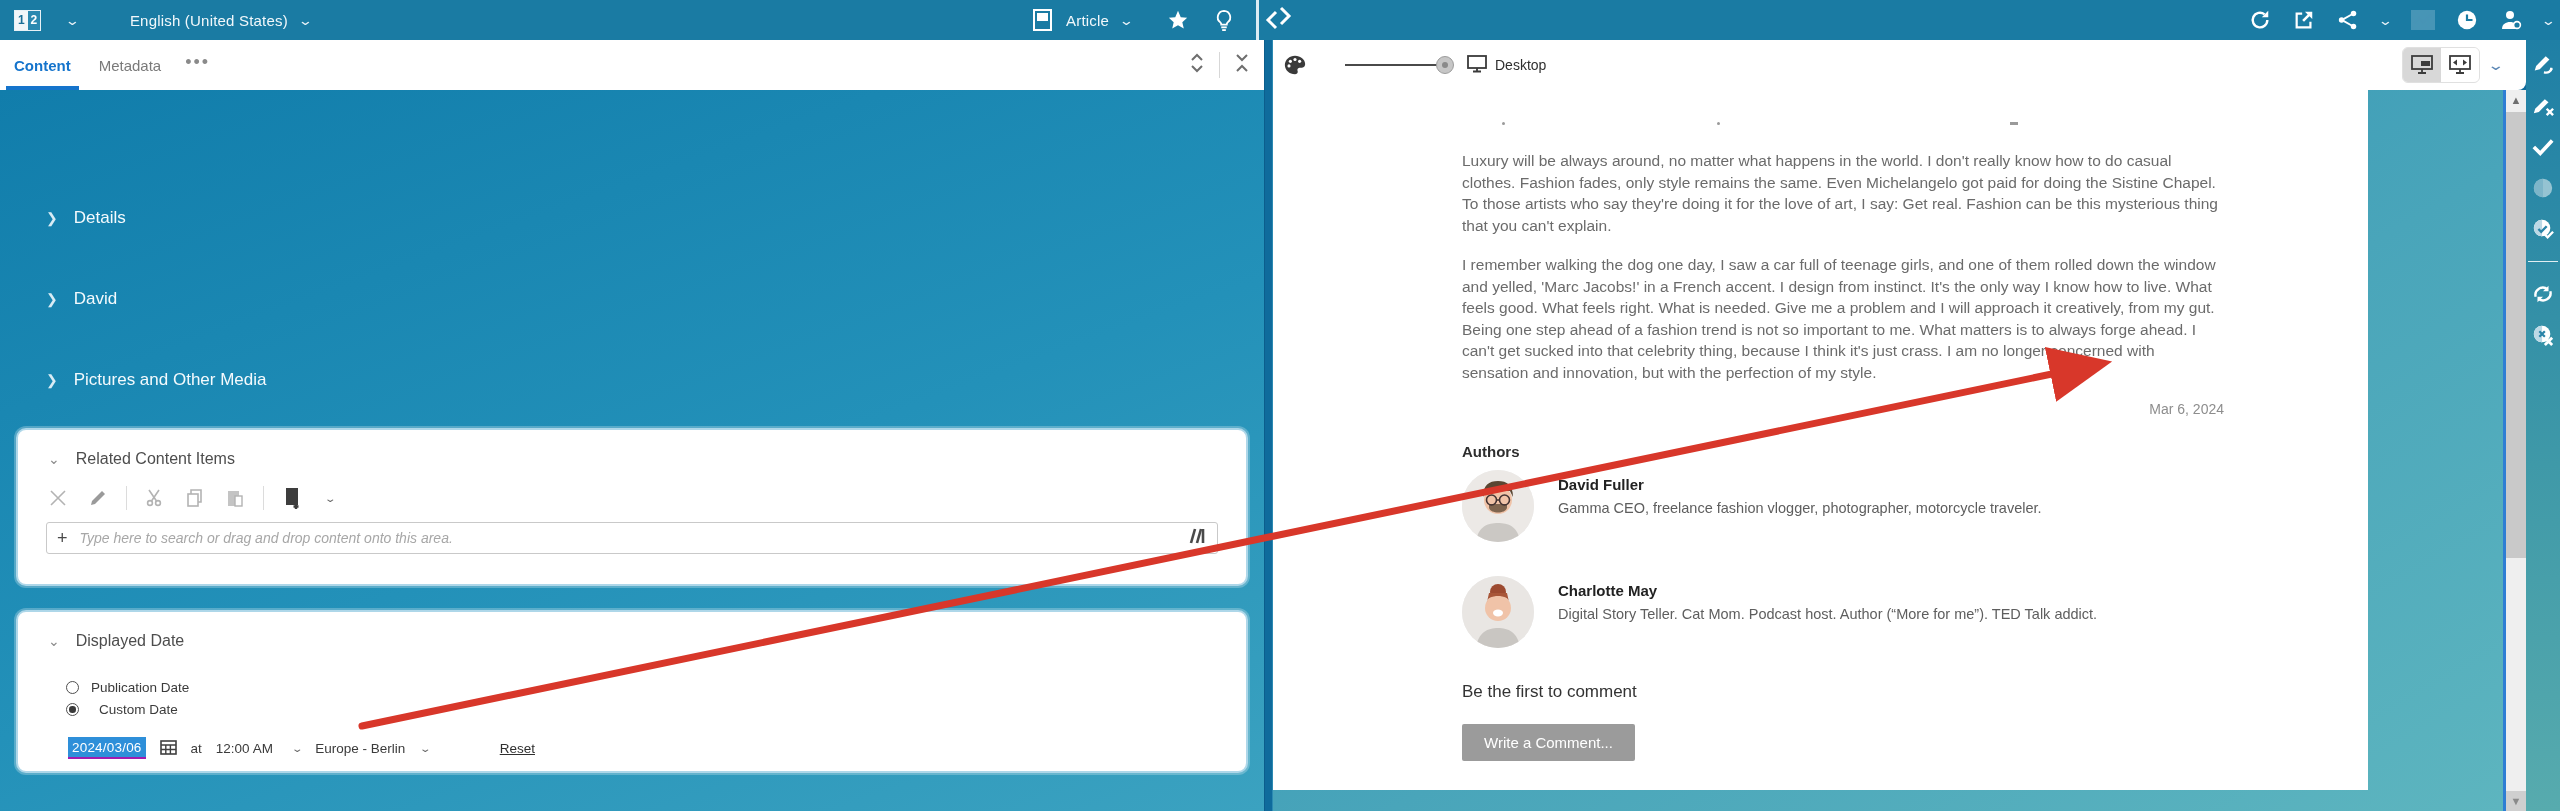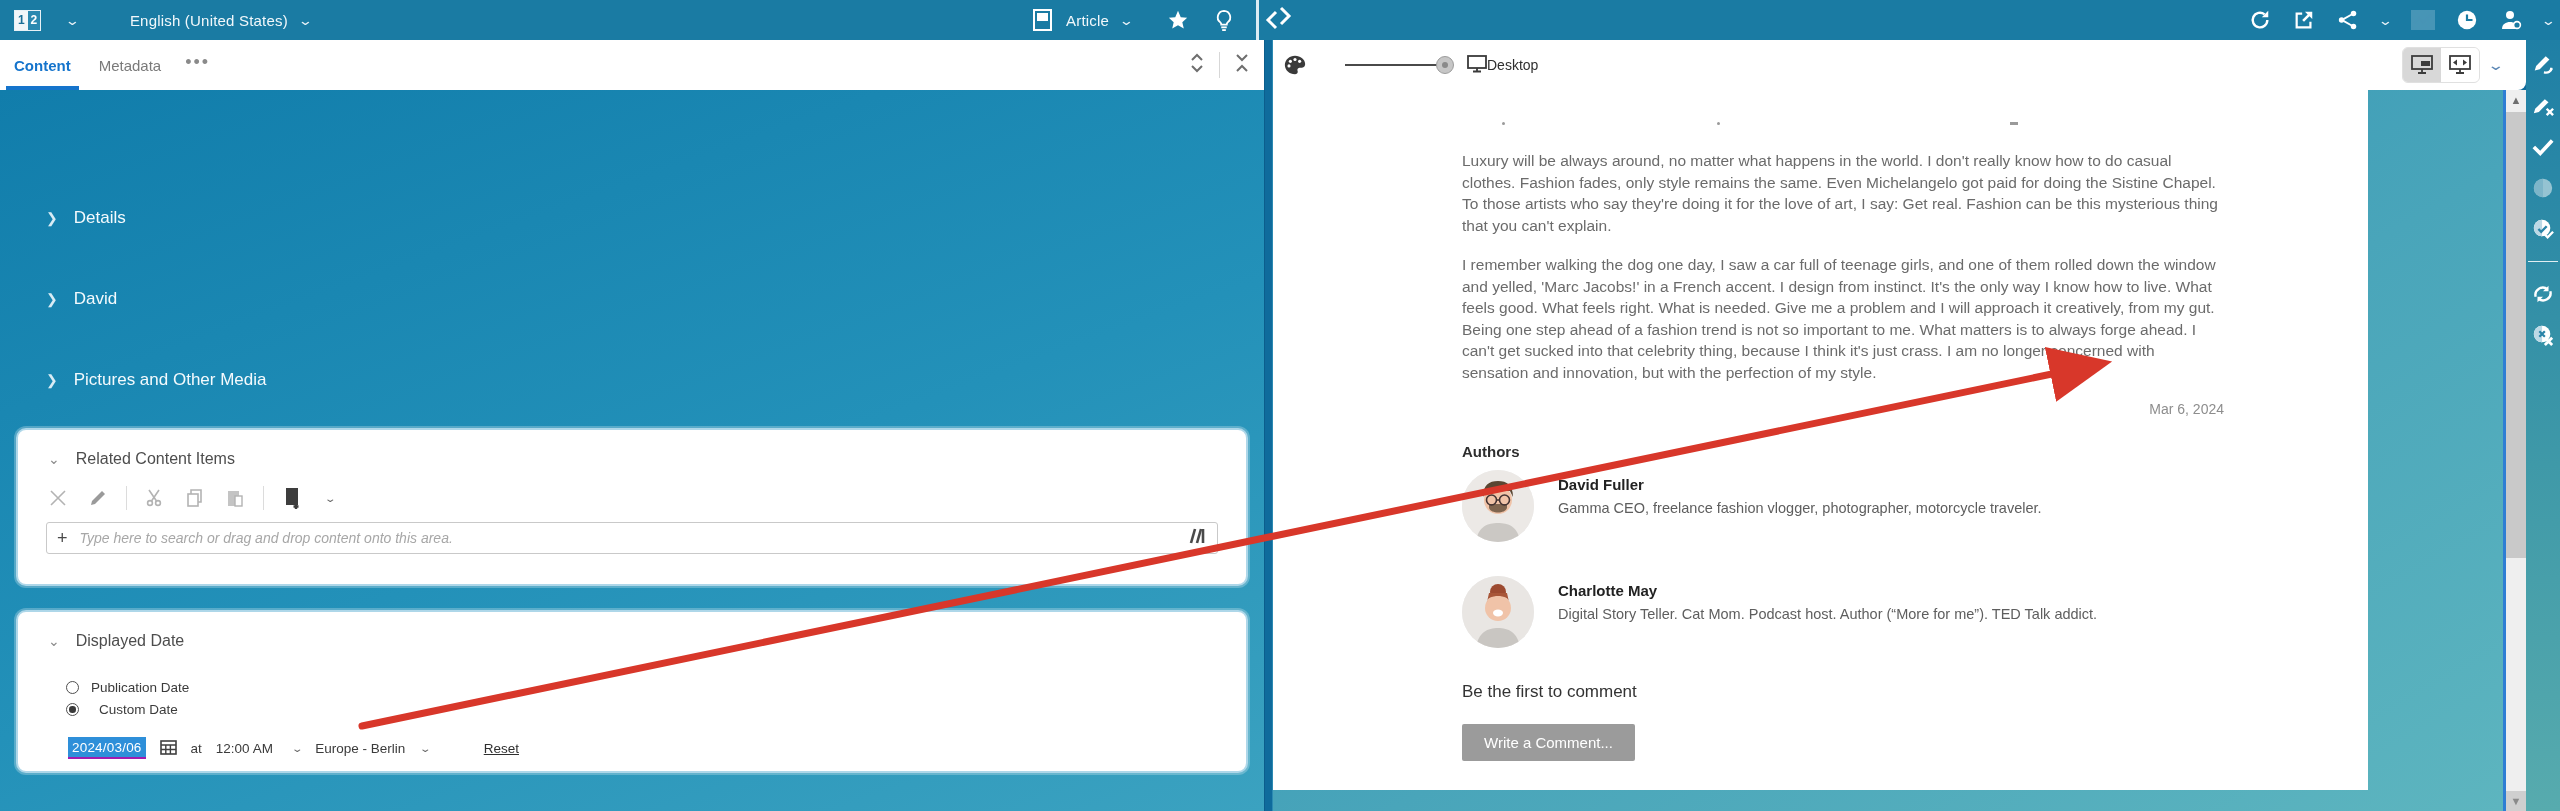--- a/index.html
+++ b/index.html
@@ -49,33 +49,33 @@
   .search-row .plus { font-size:18px; color:#4a4a4a; margin-right:12px; }
   .search-row .ph { flex:1; font-style:italic; color:#a7a7a7; font-size:14px; }
 
   .radio-row { position:absolute; display:flex; align-items:center; gap:12px; font-size:13.5px; color:#3b3b3b; }
   .radio { width:13px; height:13px; border-radius:50%; border:1.5px solid #4f4f4f; background:#fff; position:relative; }
   .radio.checked::after { content:""; position:absolute; left:2.2px; top:2.2px; width:6.5px; height:6.5px; background:#3a3a3a; border-radius:50%; }
 
   .date-row { position:absolute; left:50px; display:flex; align-items:center; gap:14px; font-size:13.5px; color:#3b3b3b; }
   .date-input { background:#2e8fd9; color:#fff; padding:3px 4px 2px 4px; border-bottom:2px solid #a21caf; font-size:13.5px; letter-spacing:.2px; }
   .mini-chev { font-size:10px; color:#666; transform:scaleX(1.5); display:inline-block; margin-left:6px; }
-  .reset-link { color:#2f2f2f; text-decoration:underline; margin-left:0;padding-left:40px; }
+  .reset-link { color:#2f2f2f; text-decoration:underline; margin-left:16px;padding-left:40px; }
 
   
   .splitter { position:absolute; left:1264px; top:40px; width:9px; height:771px; background:#0f6b9c; border-left:1px solid #0b5e8d; border-right:1px solid #2b8ab2; }
 
   
   .right-panel { position:absolute; left:1273px; top:40px; width:1253px; height:771px; }
   .pv-toolbar { position:relative; height:50px; background:#fff; border-bottom-right-radius:8px; display:flex; align-items:center; color:#3c3c3c; }
   .pv-toolbar .palette { margin-left:10px; }
   .slider { position:relative; margin-left:38px; width:100px; height:2px; background:#4a4a4a; }
   .slider .handle { position:absolute; right:-9px; top:-8px; width:18px; height:18px; border-radius:50%; background:#c6c6c6; border:1px solid #9c9c9c; }
   .slider .handle::after { content:""; position:absolute; left:5px; top:5px; width:6px; height:6px; border-radius:50%; background:#8a8a8a; }
-  .pv-device { display:flex; align-items:center; margin-left:22px; font-size:14px; color:#2f2f2f; }
+  .pv-device { display:flex; align-items:center; gap:8px; margin-left:22px; font-size:14px; color:#2f2f2f; }
   .pv-right { position:absolute; right:24px; display:flex; align-items:center; gap:10px; }
   .toggle-grp { display:flex; background:#f1f1f1; border:1px solid #e0e0e0; border-radius:6px; overflow:hidden; }
   .tg-btn { width:38px; height:34px; display:flex; align-items:center; justify-content:center; color:#4b4b4b; background:#fff; }
   .tg-btn.active { background:#d8d8d8; }
   .pv-chevron { color:#5b87b5; font-size:14px; transform:scaleX(1.5); }
 
   .pv-area { position:absolute; left:0; top:50px; width:1232px; height:721px; background:linear-gradient(150deg,#2a8fb3 0%, #49a5ba 55%, #5db5bf 100%); overflow:hidden; }
   .page { position:absolute; left:0; top:0; width:1095px; height:700px; background:#ffffff; }
   .page-col { position:absolute; left:189px; top:0; width:762px; }
 

